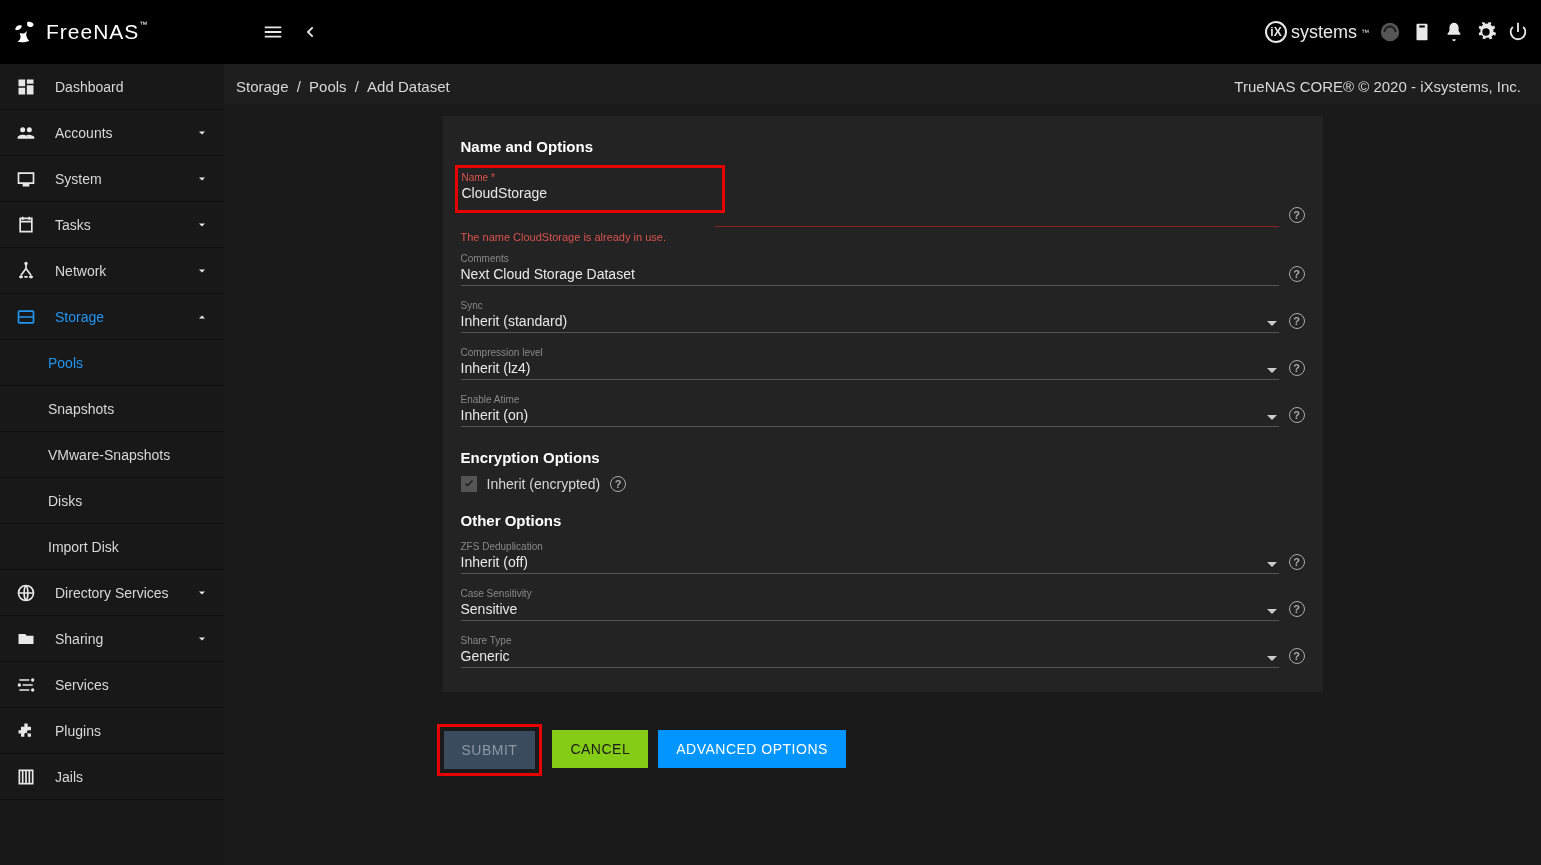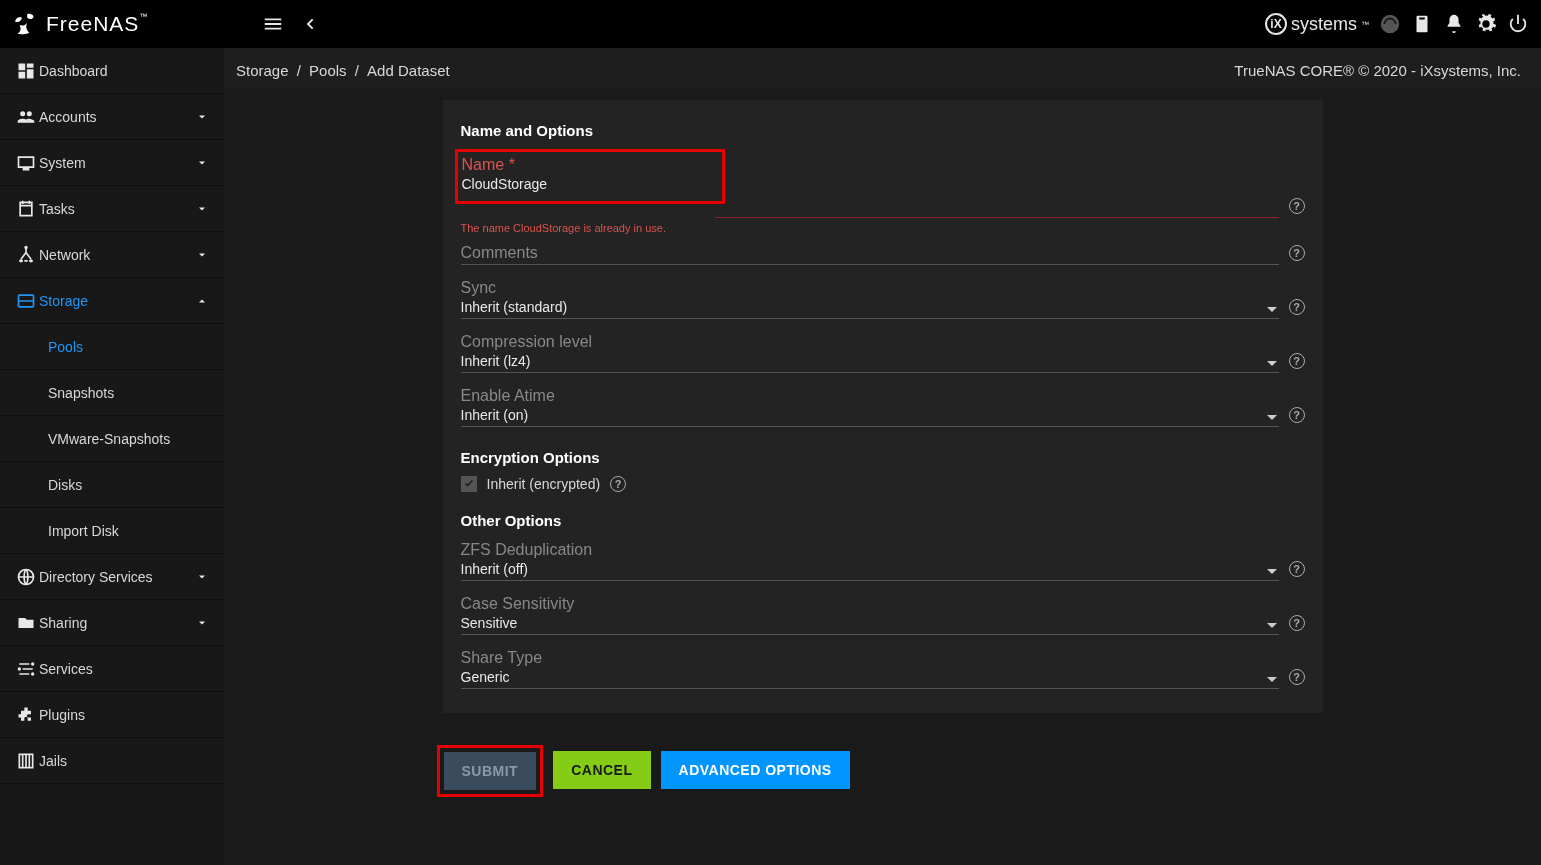--- a/index.html
+++ b/index.html
@@ -6,21 +6,21 @@
 body {
   font-family: "Helvetica Neue", Arial, sans-serif;
   background: #1a1a1a;
   color: #d8d8d8;
   font-size: 14px;
   width: 1541px;
   height: 865px;
   overflow: hidden;
 }
 .topbar {
-  height: 48px;
+  height: 64px;
   background: #000;
   display: flex;
   align-items: center;
   padding: 0 12px;
   gap: 10px;
   position: relative;
 }
 .logo-wrap { display: flex; align-items: center; gap: 8px; width: 212px; }
 .logo-pawn {
   width: 26px; height: 26px; fill: #fff;
@@ -35,21 +35,21 @@
 .ix-logo { display: flex; align-items: center; gap: 4px; color: #e8e8e8; font-size: 18px; font-weight: 300; }
 .ix-badge {
   width: 22px; height: 22px; border-radius: 50%; border: 2px solid #e8e8e8;
   display: inline-flex; align-items: center; justify-content: center; font-weight: bold; font-size: 12px;
 }
 .main-row { display: flex; height: calc(100% - 48px); }
 .sidebar {
   width: 224px; background: #181818; overflow-y: auto;
 }
 .side-item {
-  display: flex; align-items: center; height: 46px; padding: 0 16px; gap: 3px;
+  display: flex; align-items: center; height: 46px; padding: 0 16px; gap: 19px;
   border-bottom: 1px solid #0e0e0e; cursor: pointer; color: #d8d8d8; font-size: 14px;
 }
 .side-item.sub { padding-left: 48px; font-size: 14px; }
 .side-item.active { color: #2196f3; }
 .side-item.sub.active { color: #2196f3; }
 .side-icon { width: 20px; height: 20px; fill: #e8e8e8; flex-shrink: 0; }
 .side-item.active .side-icon { fill: #2196f3; }
 .side-label { flex: 1; }
 .chev { width: 12px; height: 12px; fill: #e8e8e8; }
 .content { flex: 1; background: #1a1a1a; display: flex; flex-direction: column; }
@@ -61,21 +61,21 @@
 .breadcrumb span { margin: 0 2px; }
 .copyright { font-size: 15px; color: #d8d8d8; }
 .form-panel {
   margin: 12px auto 20px; width: 880px; background: #232323;
   padding: 22px 18px 22px 18px;
 }
 .section-title { color: #fff; font-weight: 600; font-size: 15px; margin-bottom: 10px; }
 .form-row { display: flex; align-items: flex-end; gap: 10px; margin-bottom: 2px; }
 .field-wrap { flex: 1; display: flex; flex-direction: column; border-bottom: 1px solid #555; padding: 2px 0 2px 0; }
 .field-wrap.error { border-bottom: 1px solid #8b2222; }
-.field-label { font-size: 16px; color: #888; margin-bottom: 0px; }
+.field-label { font-size: 10px; color: #888; margin-bottom: 0px; }
 .field-label.error { color: #d9534f; }
 .field-input {
   background: transparent; border: none; color: #e8e8e8; font-size: 14px;
   padding: 2px 0 1px; outline: none; width: 100%;
 }
 .dropdown-row { position: relative; }
 .dropdown-arrow {
   position: absolute; right: 2px; bottom: 6px;
   width: 0; height: 0; border-left: 5px solid transparent; border-right: 5px solid transparent;
   border-top: 5px solid #ccc;
@@ -88,21 +88,21 @@
 .err-msg { font-size: 11px; color: #d9534f; margin: 4px 0 8px 0; }
 .spacer { height: 20px; }
 .checkbox-row { display: flex; align-items: center; gap: 10px; margin-top: 10px; }
 .chkbox {
   width: 16px; height: 16px; background: #555; display: inline-flex;
   align-items: center; justify-content: center; color: #222;
 }
 .chkbox svg { width: 12px; height: 12px; fill: #1a1a1a; }
 .button-row { display: flex; gap: 10px; margin: 18px auto 0; width: 880px; }
 .btn {
-  height: 38px; padding: 0 18px; border: none; font-size: 14px; font-weight: 700;
+  height: 38px; padding: 0 18px; border: none; font-size: 14px; font-weight: 400;
   letter-spacing: 0.5px; cursor: pointer; text-transform: uppercase;
 }
 .btn-submit { background: #394b5c; color: #8a98a8; }
 .btn-cancel { background: #84cc16; color: #1a1a1a; }
 .btn-adv { background: #0095ff; color: #fff; }
 .red-box { border: 3px solid #e60000; }
 </style>
 </head>
 <body>
 
@@ -288,20 +288,21 @@
         <div class="field-wrap error" style="border-bottom:1px solid #8b2222;">
             <span style="height:1px"></span>
           </div>
         <span class="help-icon">?</span>
       </div>
       <div class="err-msg">The name CloudStorage is already in use.</div>
 
       <div class="form-row">
         <div class="field-wrap">
           <label class="field-label">Comments</label>
+          <input class="field-input" value="Next Cloud Storage Dataset" style="">
         </div>
         <span class="help-icon">?</span>
       </div>
       <div style="height:10px"></div>
 
       <div class="form-row">
         <div class="field-wrap dropdown-row">
           <label class="field-label">Sync</label>
           <div class="field-input">Inherit (standard)</div>
           <div class="dropdown-arrow"></div>

